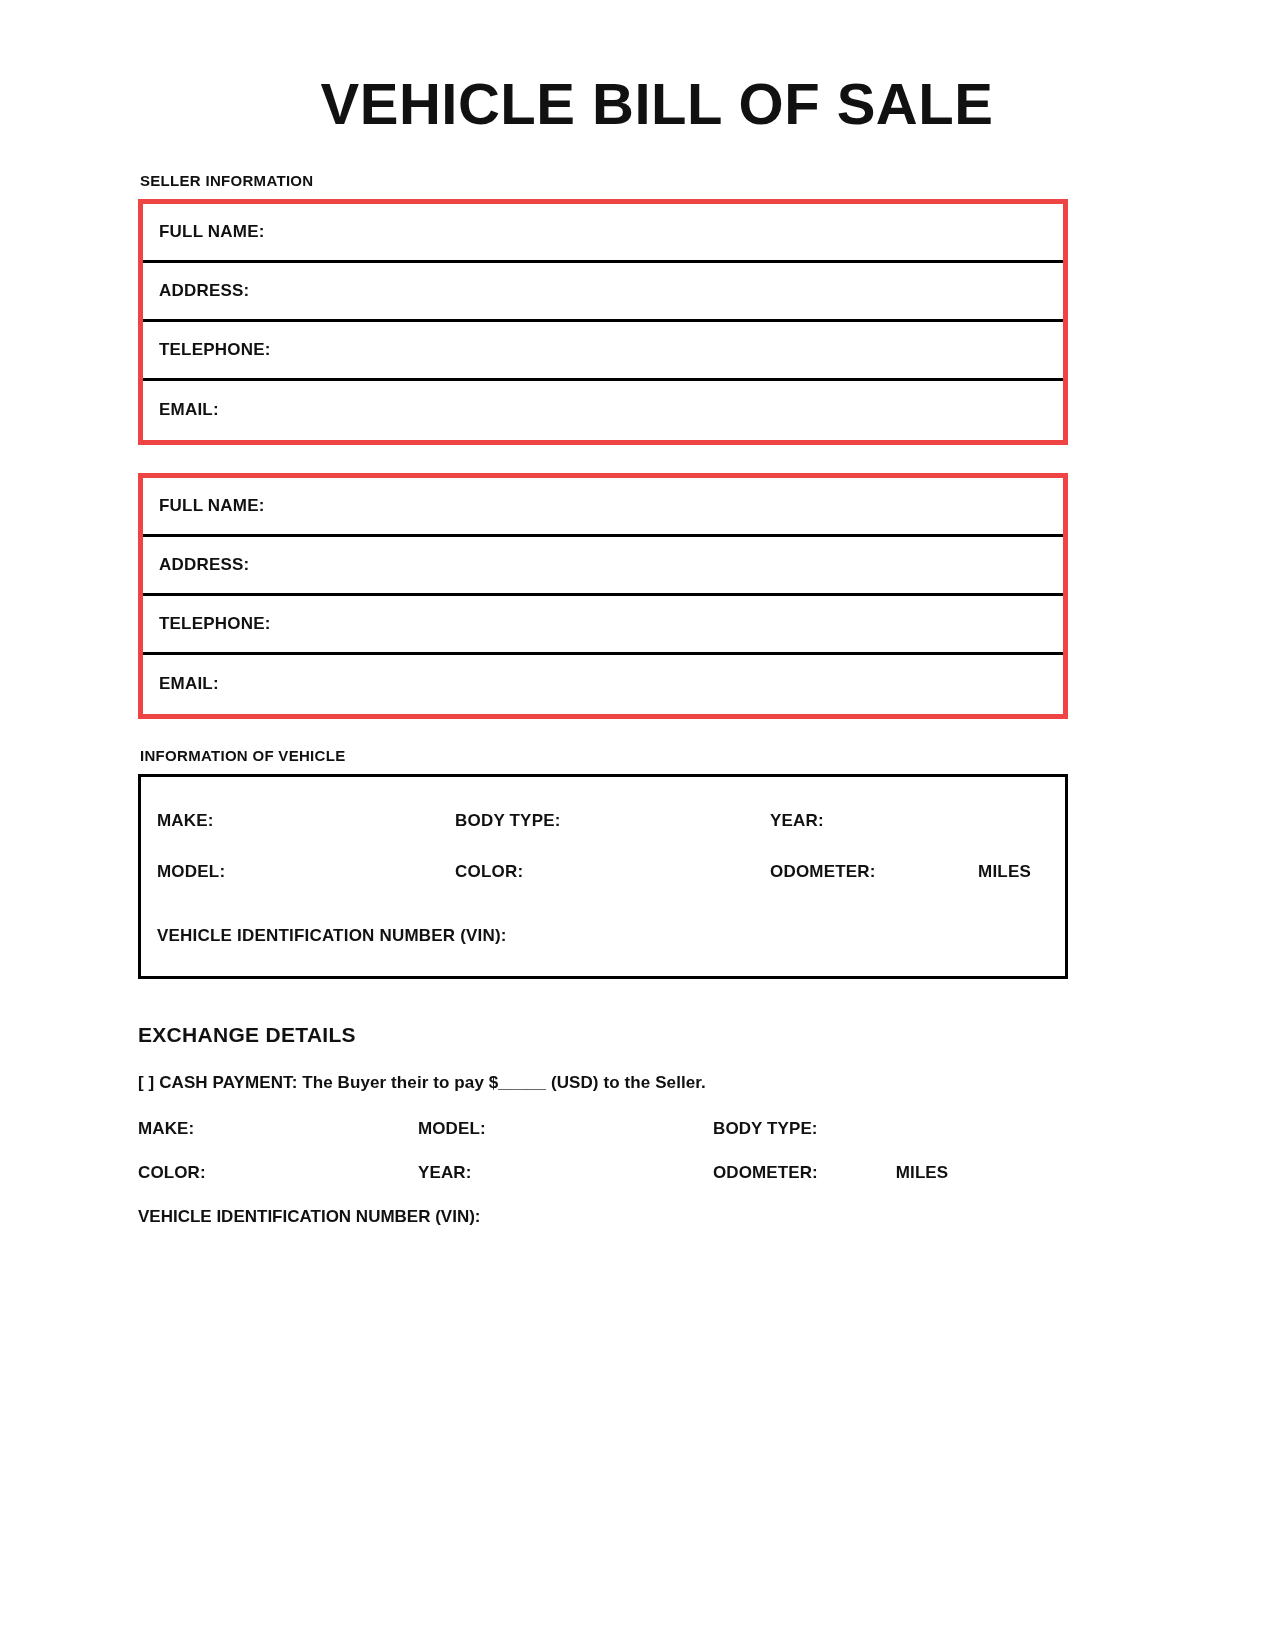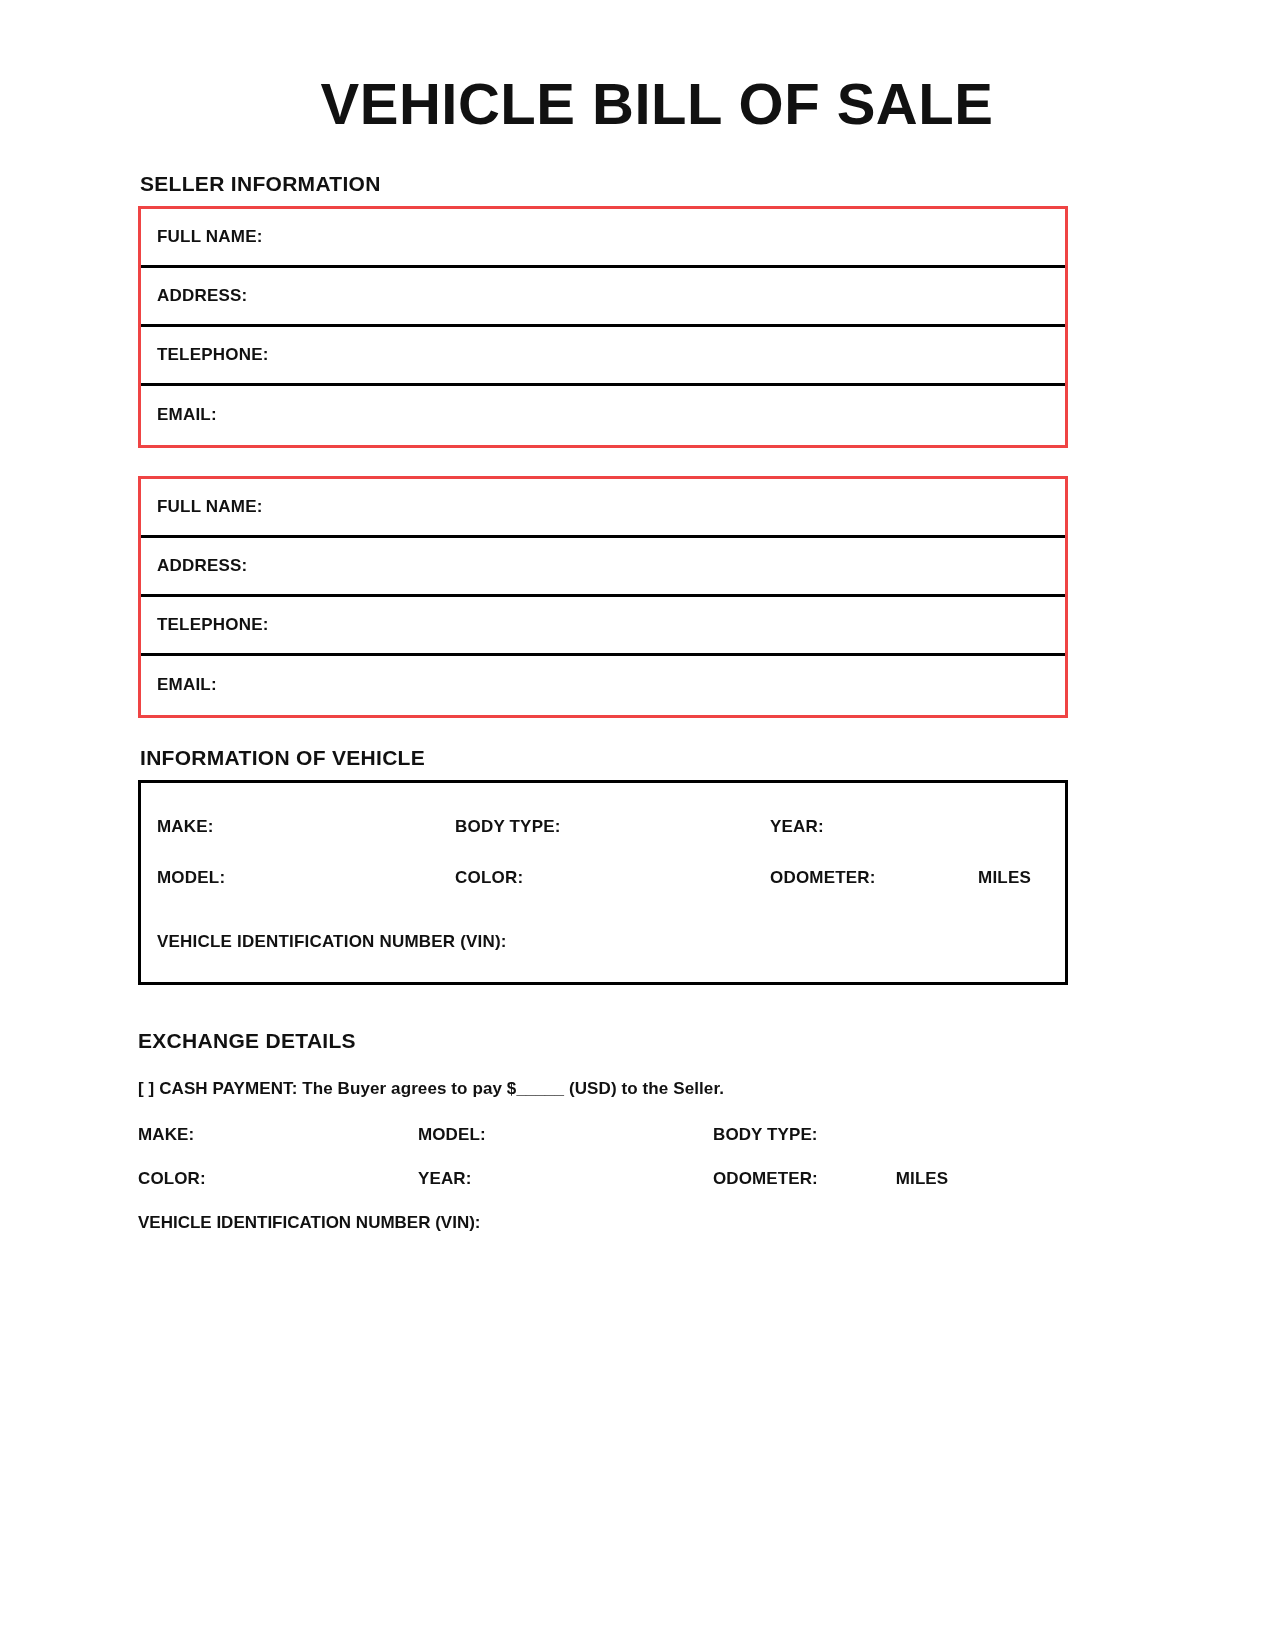--- a/index.html
+++ b/index.html
@@ -25,30 +25,30 @@
   .doc-title {
     text-align: center;
     font-size: 58px;
     font-weight: 700;
     letter-spacing: 0.5px;
     margin: 72px 0 0 0;
     line-height: 1.1;
     padding-left: 38px;
   }
   .section-heading {
-    font-size: 21px;
+    font-size: 15px;
     font-weight: 700;
     letter-spacing: 0.3px;
     margin: 0 0 10px 0;
     padding-left: 140px;
   }
   .box-table {
     width: 930px;
     margin: 0 0 0 138px;
-    border: 3px solid #ef4444;
+    border: 5px solid #ef4444;
     box-sizing: border-box;
   }
   .box-row {
     border-bottom: 3px solid #000;
     height: 59px;
     display: flex;
     align-items: center;
     padding-left: 16px;
     box-sizing: border-box;
   }
@@ -189,21 +189,21 @@
     </div>
     <div class="veh-row vin-row">
       <span class="veh-cell">VEHICLE IDENTIFICATION NUMBER (VIN):</span>
     </div>
   </div>
 
   <div class="spacer-44"></div>
 
   <div class="exchange-heading">EXCHANGE DETAILS</div>
 
-  <div class="ex-line">[  ] CASH PAYMENT: The Buyer agrees to pay $_____  (USD) to the Seller.</div>
+  <div class="ex-line">[  ] CASH PAYMENT: The Buyer their to pay $_____  (USD) to the Seller.</div>
 
   <div class="ex-cols">
     <span class="ex-col-a">MAKE:</span>
     <span class="ex-col-b">MODEL:</span>
     <span class="ex-col-c">BODY TYPE:</span>
   </div>
 
   <div class="ex-cols">
     <span class="ex-col-a">COLOR:</span>
     <span class="ex-col-b">YEAR:</span>

